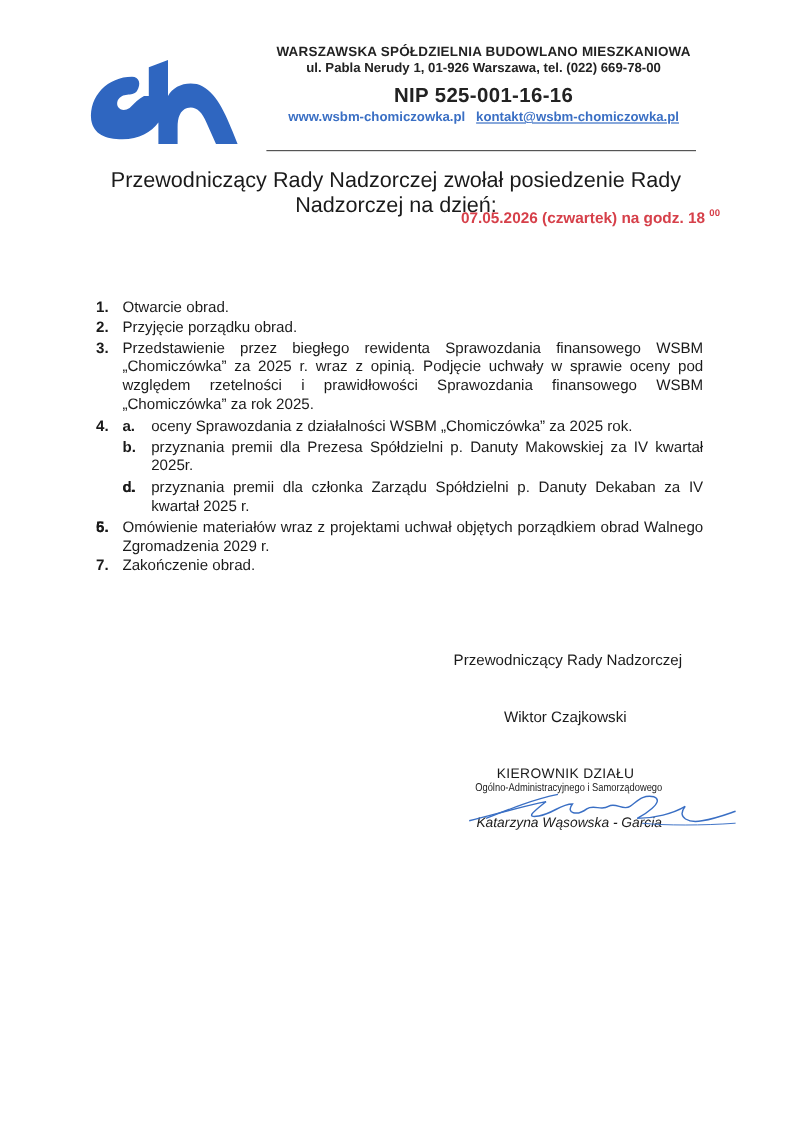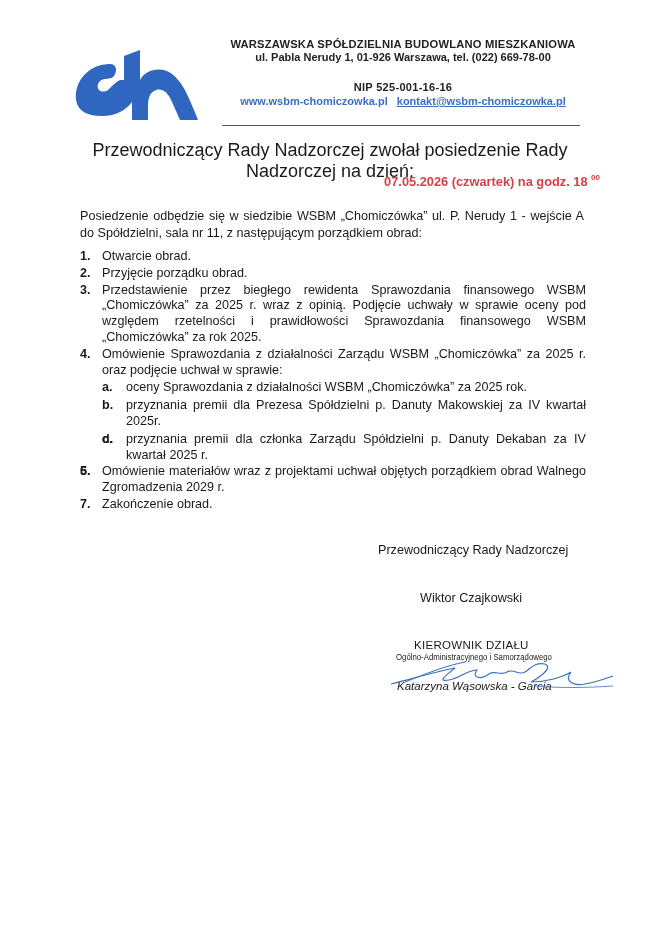--- a/index.html
+++ b/index.html
@@ -6,21 +6,21 @@
   body { width: 662px; height: 938px; position: relative; overflow: hidden;
          font-family: "Liberation Sans", sans-serif; color: #1a1a1a; }
   .page { position: absolute; left: 0; top: 0; width: 662px; height: 938px; }
 
   
   .logo { position: absolute; left: 72px; top: 50px; width: 130px; height: 72px; }
   .hdr { position: absolute; left: 218px; top: 38px; width: 370px; text-align: center; }
   .hdr .org { font-weight: bold; font-size: 11.2px; letter-spacing: 0.2px; color: #222; }
   .hdr .name { font-weight: bold; font-size: 14.5px; color: #2b63b8; margin-top: 1px; letter-spacing: 0.5px; }
   .hdr .addr { font-weight: bold; font-size: 11px; color: #222; margin-top: 1px; }
-  .hdr .nip { font-weight: bold; font-size: 11px; color: #222; margin-top: 18px; letter-spacing: 0.3px; }
+  .hdr .nip { font-weight: bold; font-size: 17px; color: #222; margin-top: 7px; letter-spacing: 0.3px; }
   .hdr .web { font-weight: bold; font-size: 11px; color: #3a6fc4; margin-top: 2px; }
   .hdr .web a { color: #3a6fc4; text-decoration: underline; margin-left: 6px; }
   .hdr-rule { position: absolute; left: 222px; top: 125px; width: 358px; height: 0; border-top: 1.5px solid #555; }
 
   
   .intro { position: absolute; left: 60px; top: 140px; width: 540px; text-align: center; font-size: 18px; }
   .date { position: absolute; left: 60px; top: 173px; width: 540px; text-align: right; font-size: 12.8px;
           font-weight: bold; color: #d6404a; }
   .date sup { font-size: 8px; vertical-align: 6px; }
   .para { position: absolute; left: 80px; top: 208px; width: 504px; font-size: 12.6px; line-height: 17px; text-align: justify; }
@@ -57,27 +57,26 @@
     <div class="nip">NIP  525-001-16-16</div>
     <div class="web">
       <span>www.wsbm-chomiczowka.pl</span>
       <a>kontakt@wsbm-chomiczowka.pl</a>
     </div>
   </div>
   <div class="hdr-rule"></div>
 
   <div class="intro">Przewodniczący Rady Nadzorczej zwołał posiedzenie Rady Nadzorczej na dzień:</div>
   <div class="date"><span>07.05.2026 (czwartek) na godz. 18</span> <sup>00</sup></div>
-  <div class="para">Posiedzenie odbędzie się w siedzibie WSBM „Chomiczówka” ul. P. Nerudy 1 - wejście A do Spółdzielni, sala nr 11, z następującym porządkiem obrad:</div>
 
   <ul class="agenda">
     <li><span class="num">1.</span><span>Otwarcie obrad.</span></li>
     <li><span class="num">2.</span><span>Przyjęcie porządku obrad.</span></li>
     <li><span class="num">3.</span><span>Przedstawienie przez biegłego rewidenta Sprawozdania finansowego WSBM „Chomiczówka” za 2025 r. wraz z opinią. Podjęcie uchwały w sprawie oceny pod względem rzetelności i prawidłowości Sprawozdania finansowego WSBM „Chomiczówka” za rok 2025.</span></li>
-    <li><span class="num">4.</span><span>Omówienie Sprawozdania z działalności Zarządu WSBM „Chomiczówka” za 2025 r. oraz podjęcie uchwał w sprawie:</span>
+    <li><span class="num">4.</span>
       <ul class="sub">
         <li><span class="let">a.</span><span>oceny Sprawozdania z działalności WSBM „Chomiczówka” za 2025 rok.</span></li>
         <li><span class="let">b.</span><span>przyznania premii dla Prezesa Spółdzielni p. Danuty Makowskiej za IV kwartał 2025r.</span></li>
         <li><span class="let">c.</span></li>
         <li><span class="let">d.</span><span>przyznania premii dla członka Zarządu Spółdzielni p. Danuty Dekaban za IV kwartał 2025 r.</span></li>
       </ul>
     </li>
     <li><span class="num">5.</span></li>
     <li><span class="num">6.</span><span>Omówienie materiałów wraz z projektami uchwał objętych porządkiem obrad Walnego Zgromadzenia 2029 r.</span></li>
     <li><span class="num">7.</span><span>Zakończenie obrad.</span></li>

